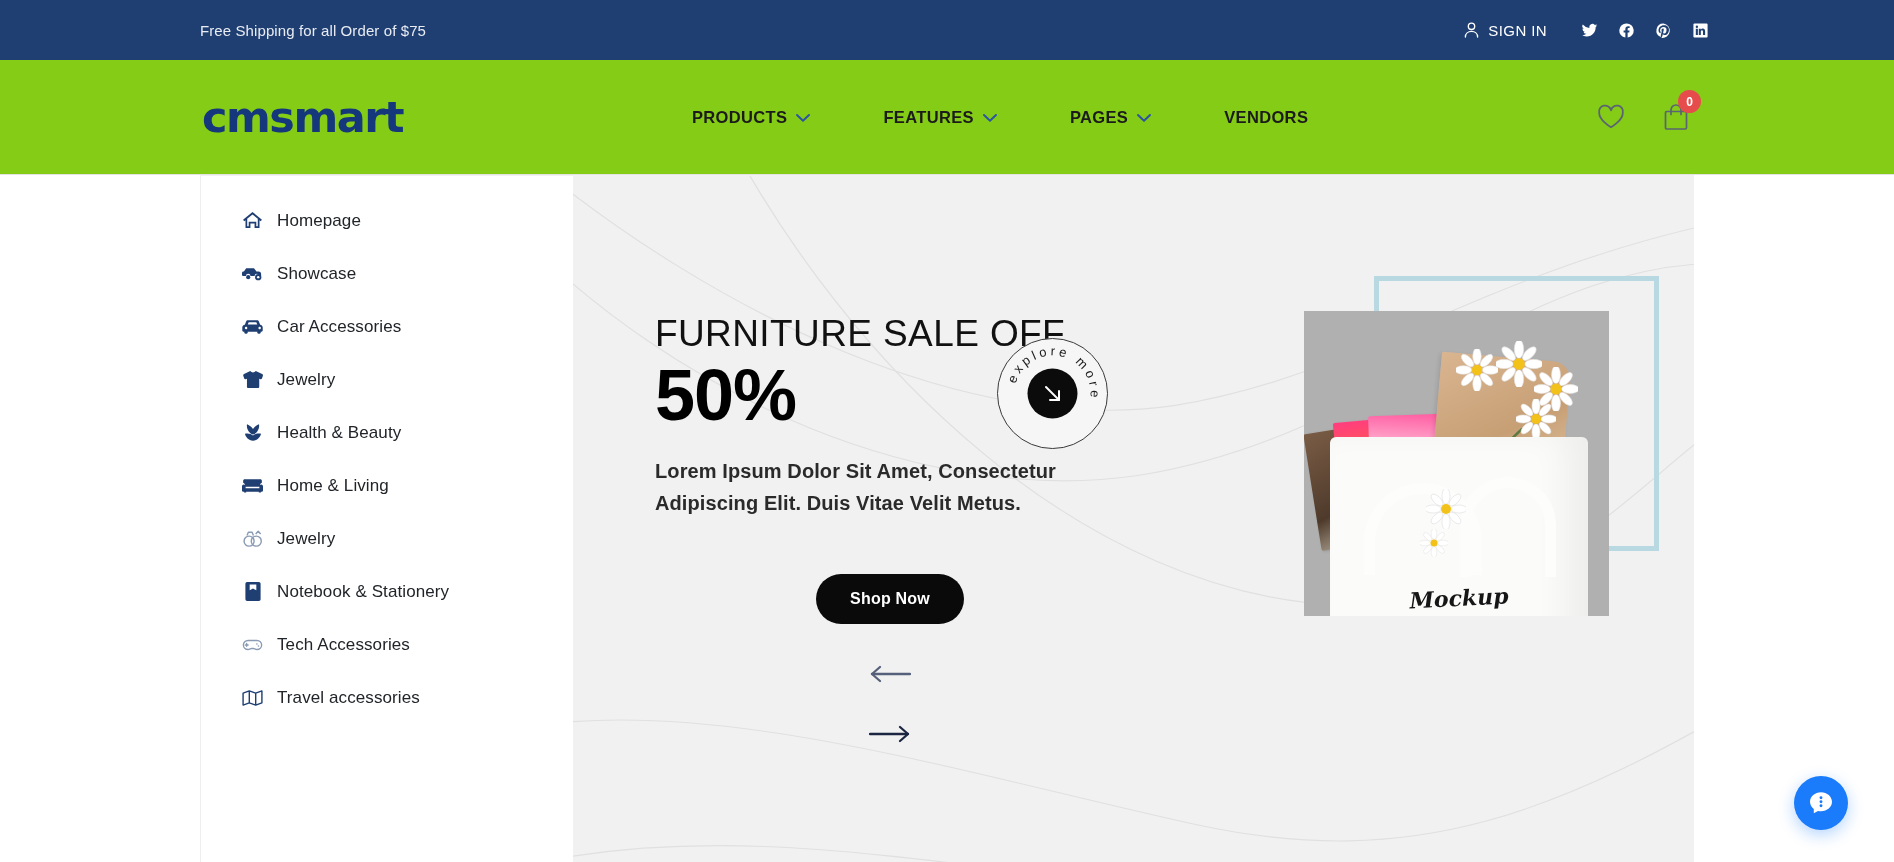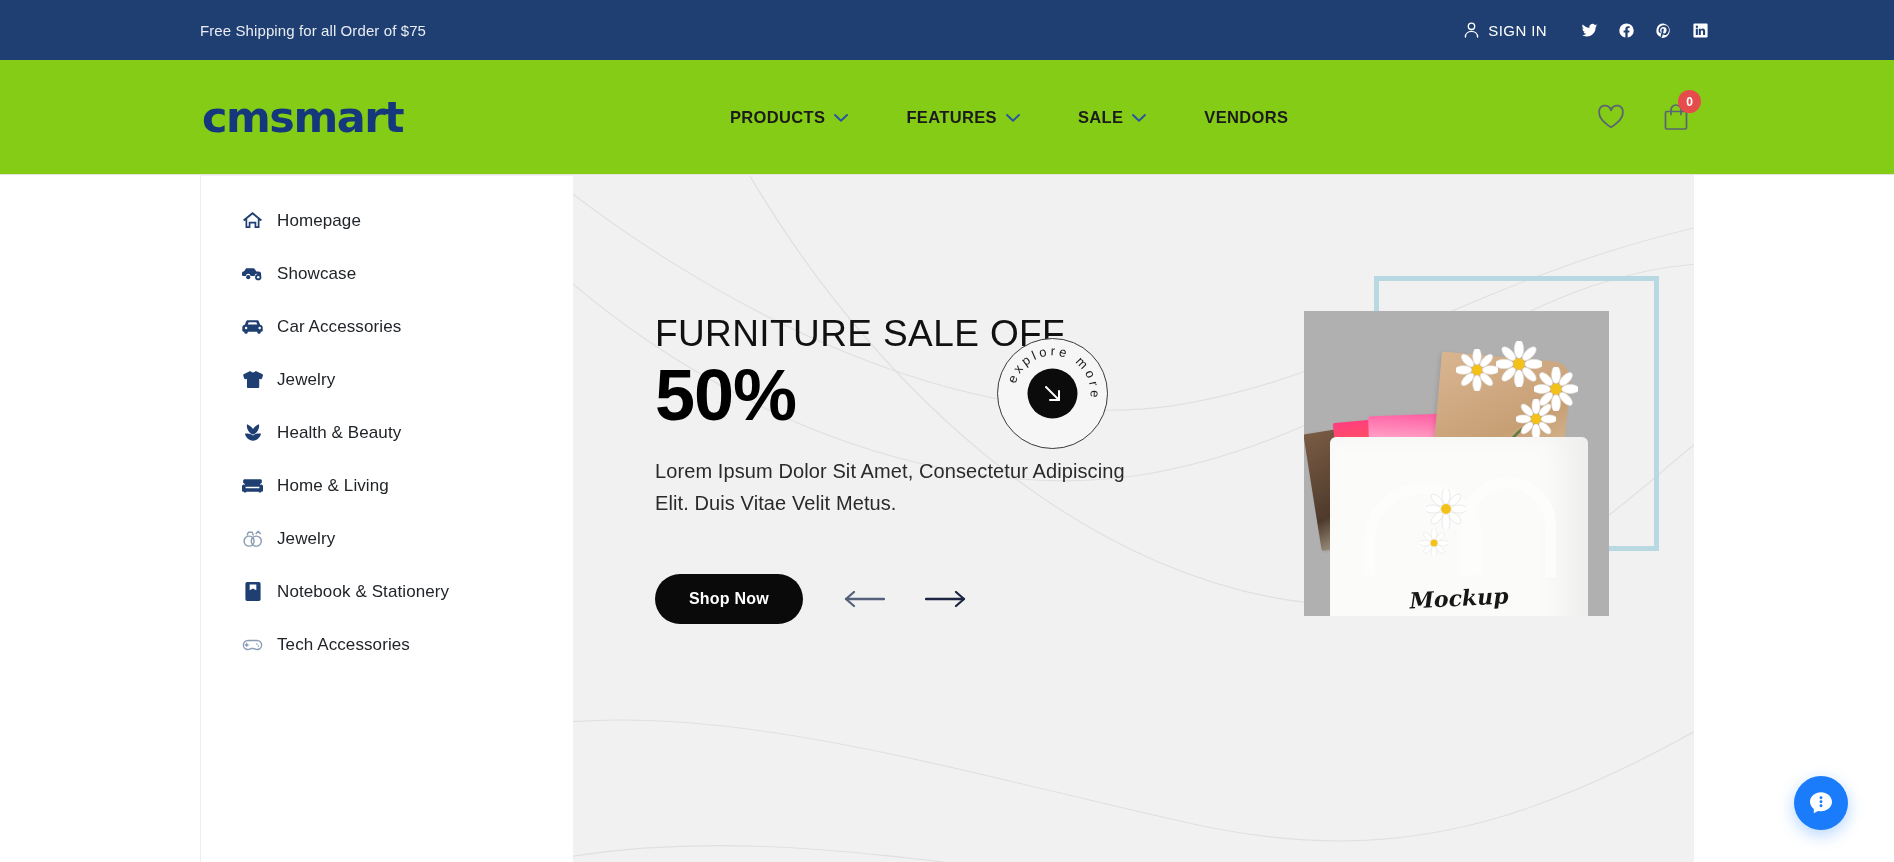--- a/index.html
+++ b/index.html
@@ -70,26 +70,26 @@
     font-family: "DejaVu Sans", sans-serif;
     font-size: 43px;
     font-weight: 700;
     color: #15387c;
     letter-spacing: -1.5px;
     cursor: pointer;
     line-height: 1;
   }
   .nav {
     position: absolute;
-    left: 730px;
+    left: 692px;
     top: 50%;
     transform: translateY(-50%);
     display: flex;
     align-items: flex-start;
-    gap: 0;
+    gap: 15px;
   }
   .nav-item {
     display: flex;
     align-items: center;
     gap: 9px;
     font-size: 16.5px;
     font-weight: 700;
     color: #1b1b1b;
     letter-spacing: .35px;
     padding: 10px 0;
@@ -190,30 +190,31 @@
     font-size: 72px;
     font-weight: 800;
     color: #000;
     letter-spacing: -1px;
     line-height: 1.08;
     margin-top: 2px;
   }
   .hero-desc {
     margin-top: 22px;
     font-size: 20px;
-    font-weight: 400;
+    font-weight: 700;
     color: #2a2a2a;
     line-height: 1.58;
     letter-spacing: .1px;
   }
   .hero-cta-row {
     margin-top: 54px;
     display: flex;
     align-items: center;
     gap: 40px;
+    flex-direction: column;
   }
   .shop-btn {
     background: #0a0a0a;
     color: #fff;
     border: none;
     border-radius: 28px;
     padding: 0 34px;
     height: 50px;
     font-size: 16px;
     font-weight: 700;
@@ -392,21 +393,21 @@
     </div>
     <div class="nav-item">
       <span>FEATURES</span>
       <span class="chev">
         <svg width="14" height="9" viewBox="0 0 14 9" fill="none" stroke="#2a52a5" stroke-width="1.9" stroke-linecap="round" stroke-linejoin="round">
             <path d="M1 1.5 7 7.2l6-5.7"></path>
           </svg>
       </span>
     </div>
     <div class="nav-item">
-      <span>SALE</span>
+      <span>PAGES</span>
       <span class="chev">
         <svg width="14" height="9" viewBox="0 0 14 9" fill="none" stroke="#2a52a5" stroke-width="1.9" stroke-linecap="round" stroke-linejoin="round">
             <path d="M1 1.5 7 7.2l6-5.7"></path>
           </svg>
       </span>
     </div>
     <div class="nav-item">
       <span>VENDORS</span>
     </div>
   </div>
@@ -521,20 +522,28 @@
         <svg width="22" height="14" viewBox="0 0 23 14" fill="none" stroke="currentColor" stroke-width="1.5">
           <path d="M6.6 2.1h9.8c2.8 0 5.1 2.2 5.1 4.9s-2.3 4.9-5.1 4.9c-1.9 0-2.7-1.1-4-1.1h-1.8c-1.3 0-2.1 1.1-4 1.1C3.8 11.9 1.5 9.7 1.5 7S3.8 2.1 6.6 2.1z"></path>
           <path d="M5.1 5.4v3.1M3.6 7h3.1" stroke-linecap="round"></path>
           <circle cx="16.3" cy="5.9" r=".9" fill="currentColor" stroke="none"></circle>
           <circle cx="18" cy="8.1" r=".9" fill="currentColor" stroke="none"></circle>
         </svg>
       </span>
       <span>Tech Accessories</span>
     </div>
 
+    <div class="side-item">
+      <span class="side-ico">
+        <svg width="21" height="16" viewBox="0 0 22 17" fill="none" stroke="currentColor" stroke-width="1.5" stroke-linejoin="round">
+          <path d="M1 3.4 7.6 1v12.6L1 16V3.4zM7.6 1l6.8 2.4v12.6L7.6 13.6V1zM14.4 3.4 21 1v12.6L14.4 16V3.4z"></path>
+        </svg>
+      </span>
+      <span>Travel accessories</span>
+    </div>
 
   </div>
 
   <div class="hero">
 
     <svg class="hero-waves" viewBox="0 0 933 687" preserveAspectRatio="none">
       <g fill="none" stroke="#e0e0e0" stroke-width="1.1">
         <path d="M-40 -20 C 120 140, 330 260, 500 230 C 660 200, 760 90, 980 40"></path>
         <path d="M-60 40 C 90 230, 300 330, 470 300 C 690 258, 800 60, 1000 90"></path>
         <path d="M120 -60 C 230 200, 430 420, 640 430 C 820 440, 880 300, 1000 210"></path>

